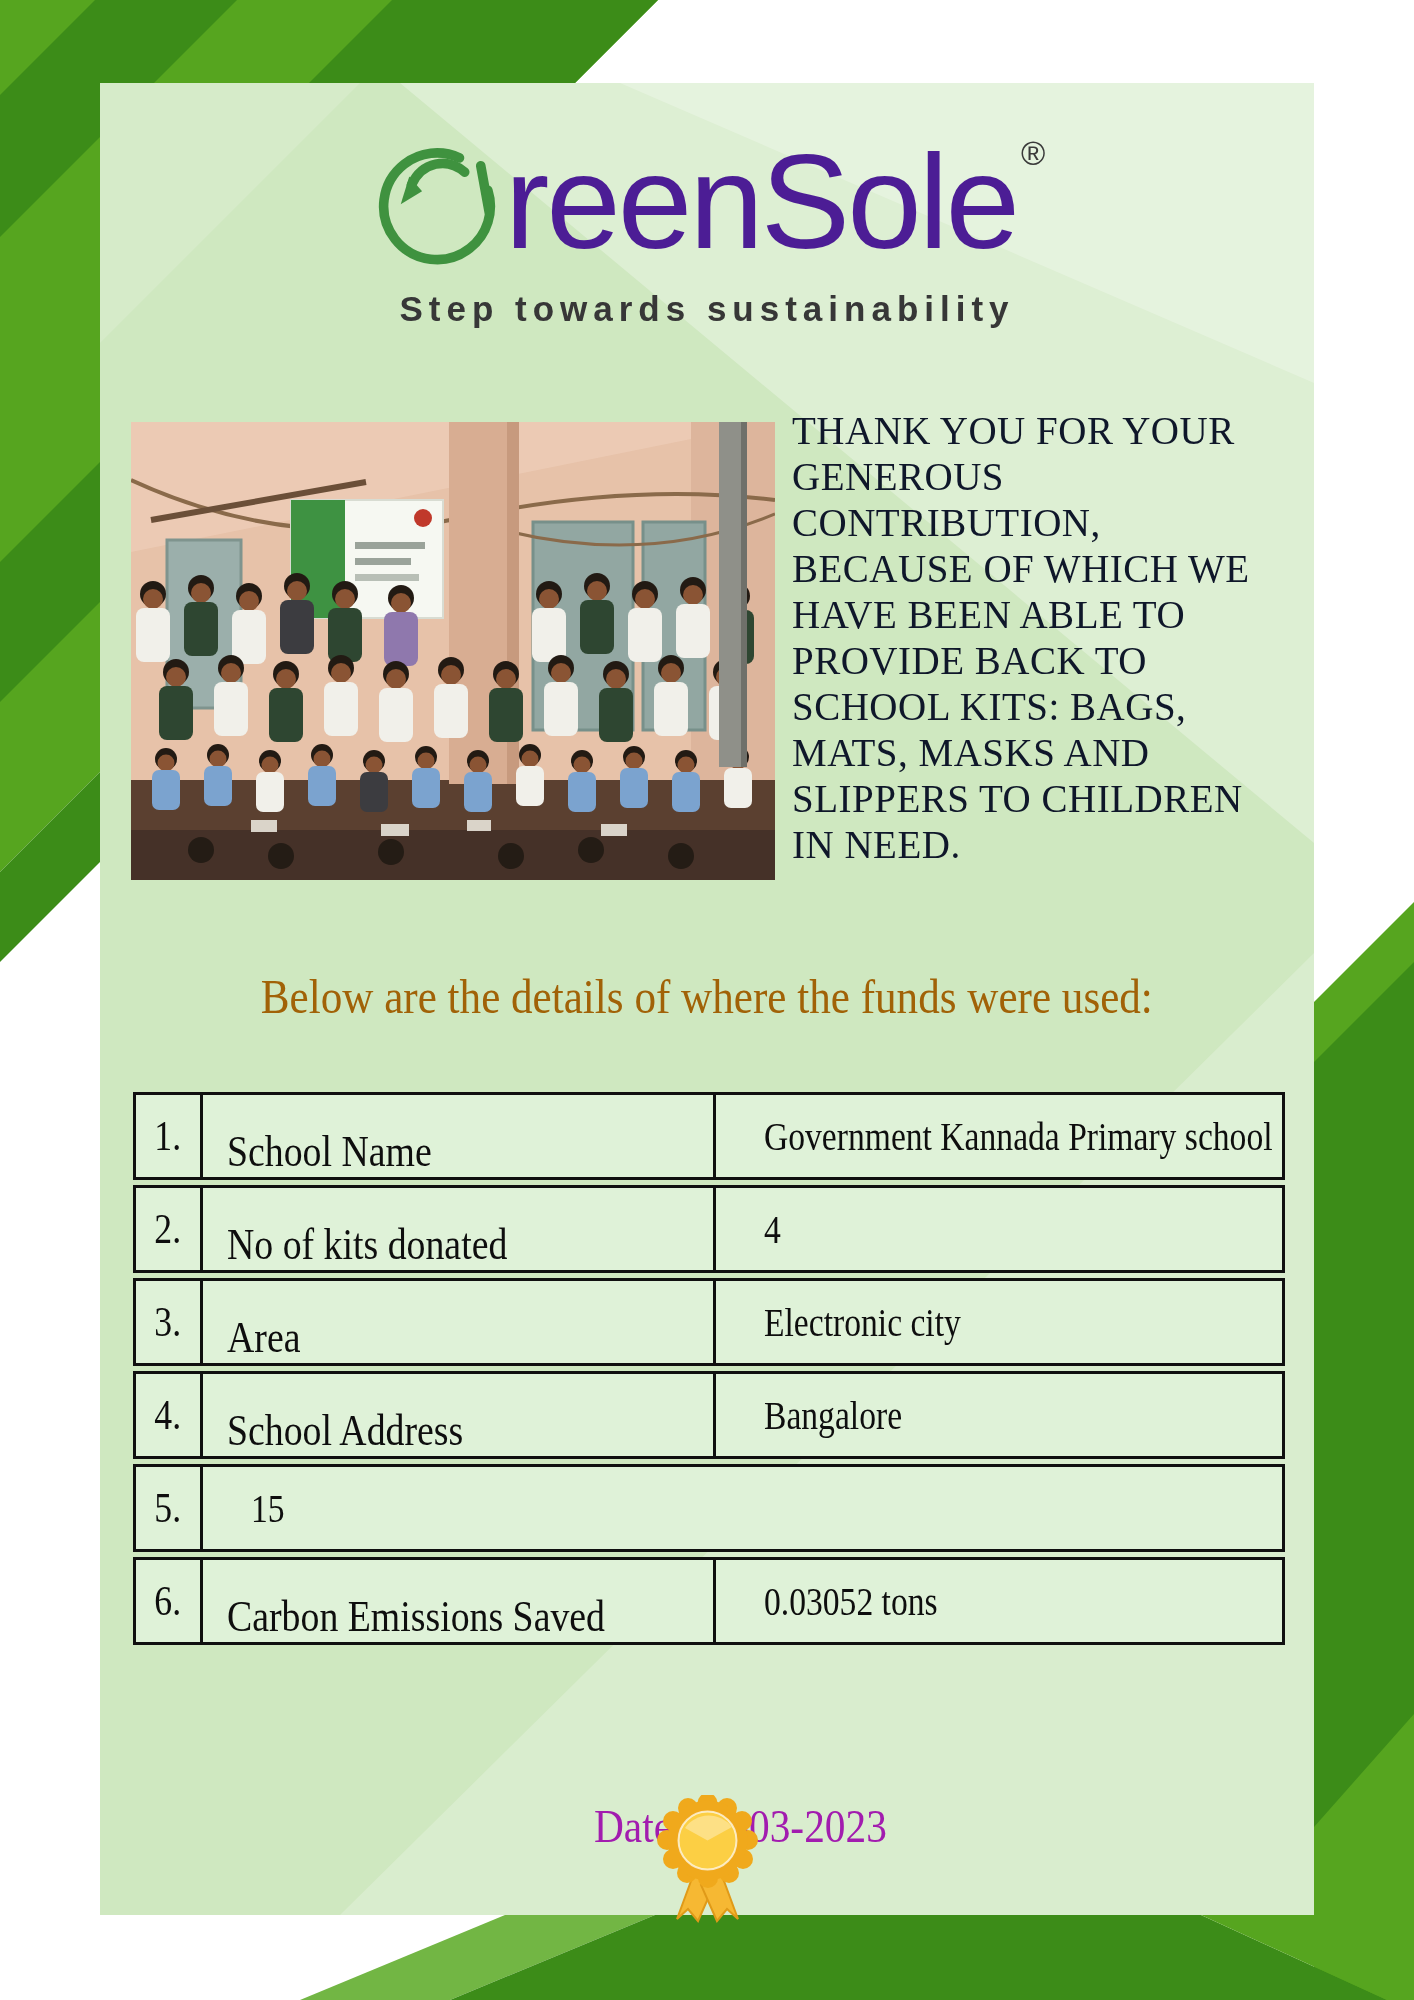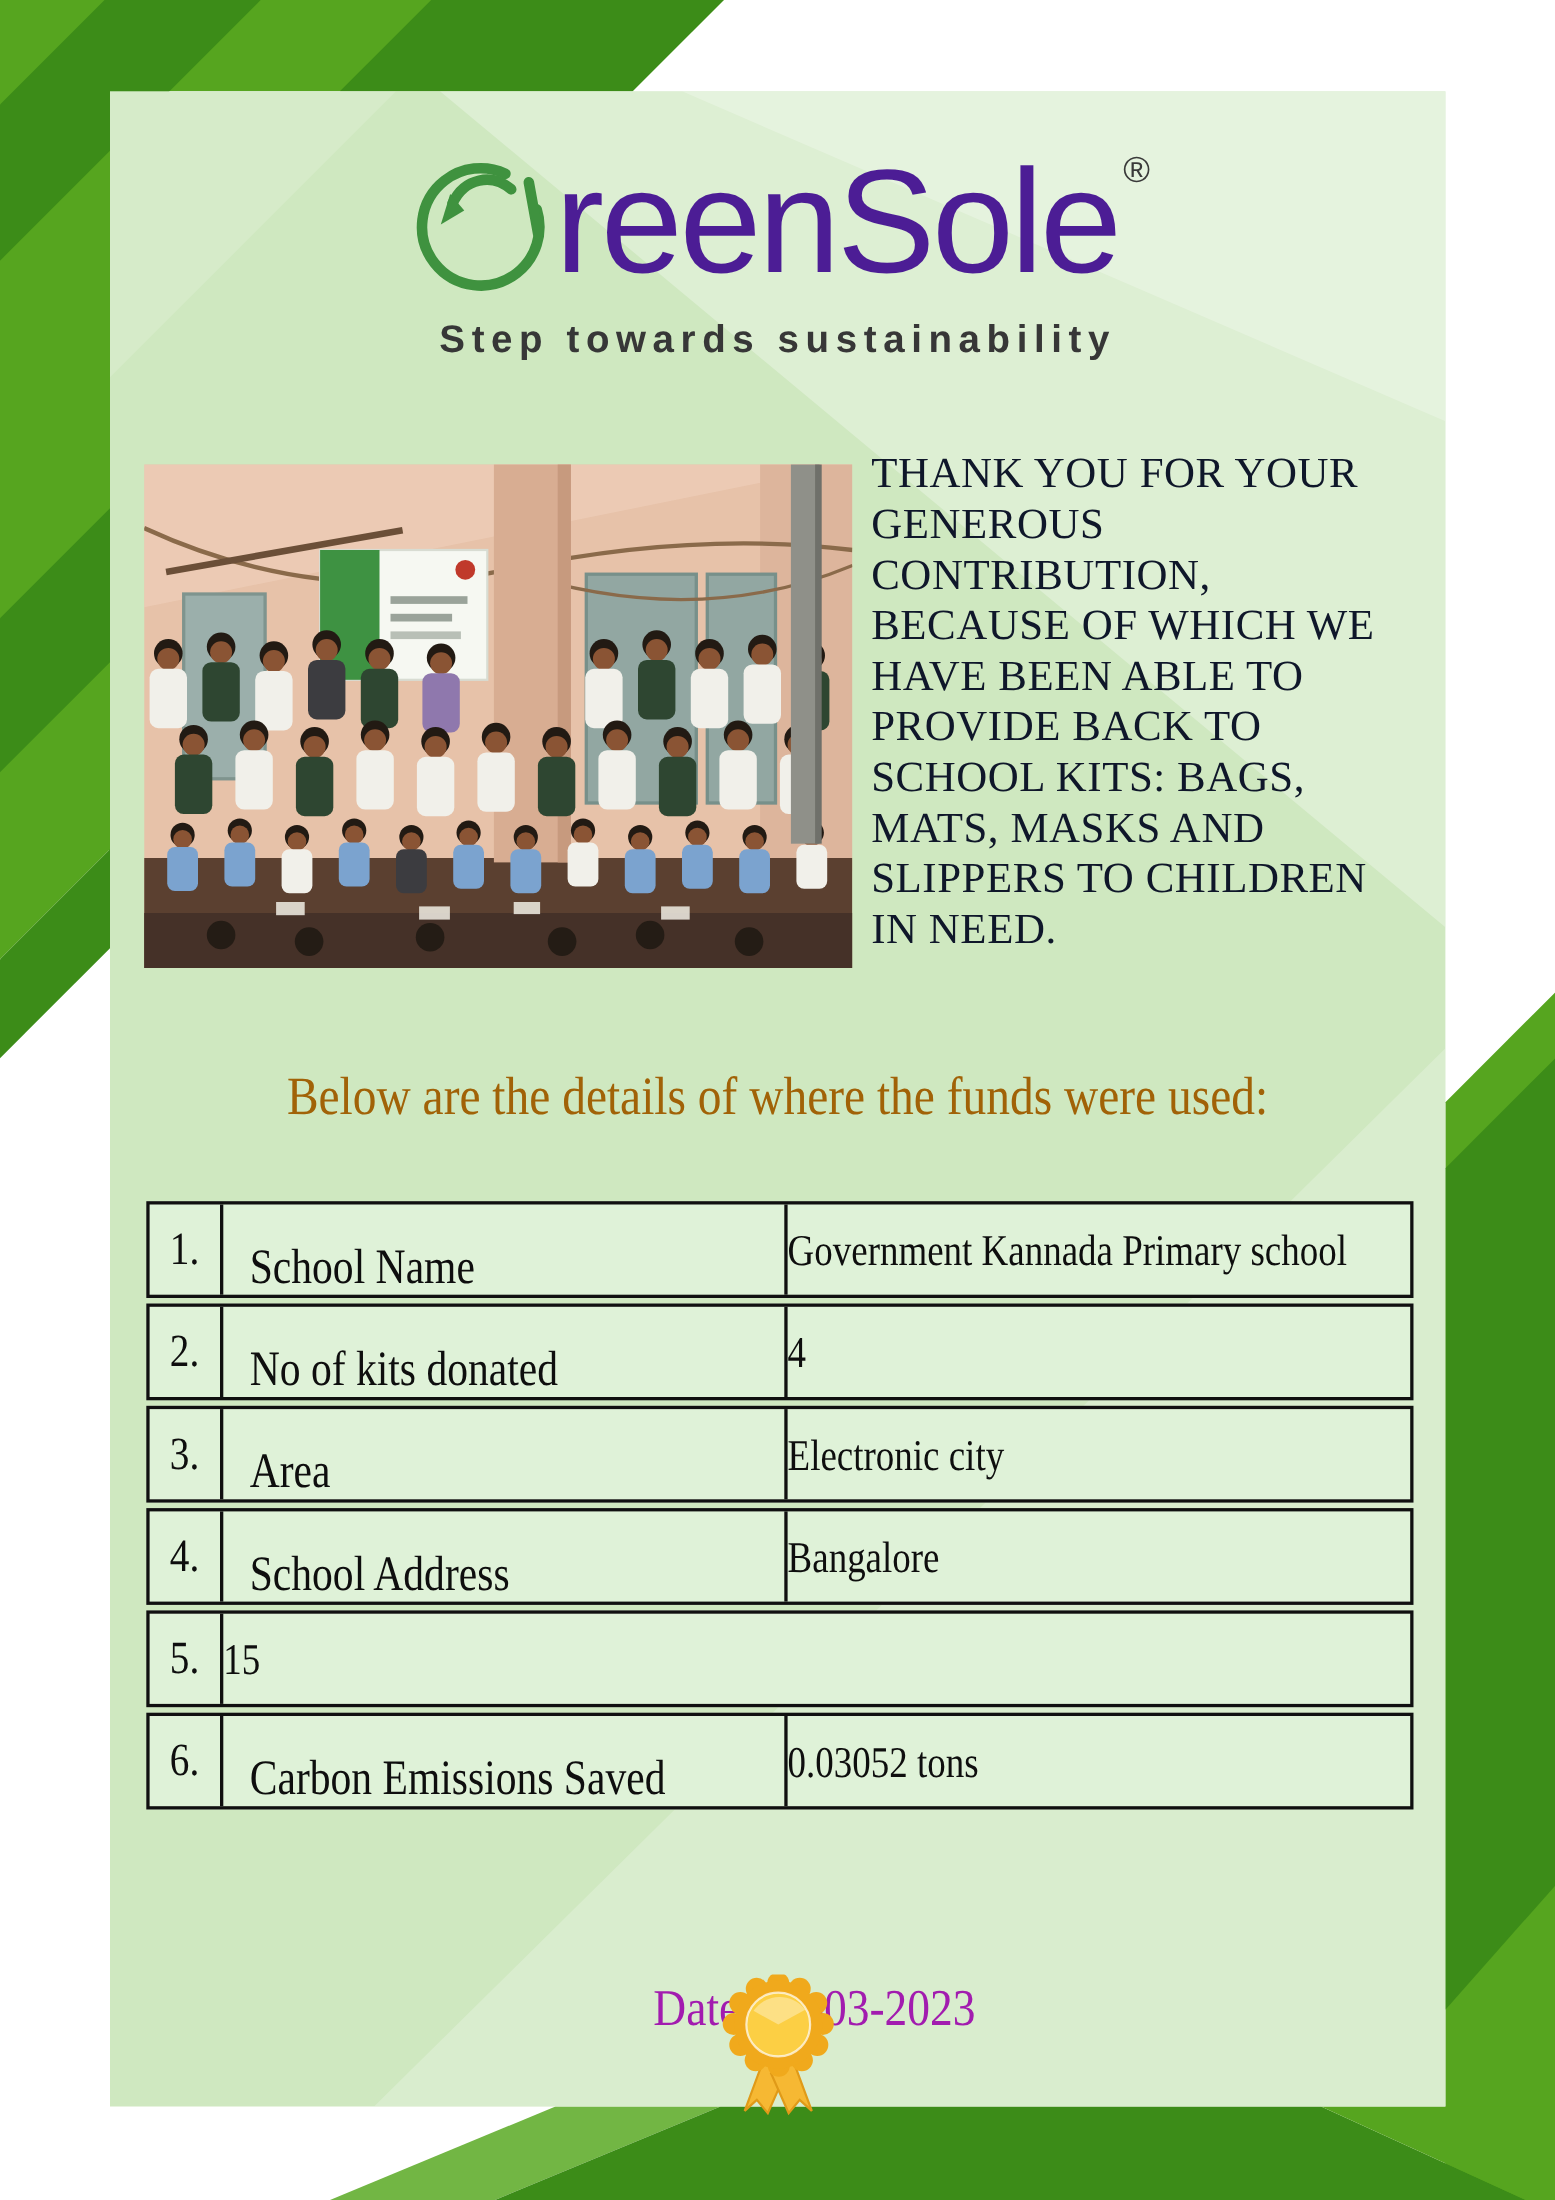--- a/index.html
+++ b/index.html
@@ -30,21 +30,21 @@
   
   .fund-heading{position:absolute;top:885px;left:0;width:100%;text-align:center;color:#a16207;}
   .fund-heading span{display:inline-block;font-size:49px;transform:scaleX(0.88);
                      transform-origin:center;white-space:nowrap;}
   .ftable{position:absolute;left:33px;top:1009px;width:1152px;}
   .trow{display:flex;height:88px;margin-bottom:5px;background:#dff2d8;
         border:3px solid #101010;box-sizing:border-box;}
   .cell{display:flex;align-items:center;box-sizing:border-box;overflow:visible;}
   .cell.num{flex:0 0 67px;border-right:3px solid #101010;justify-content:center;}
   .cell.lbl{flex:0 0 513px;border-right:3px solid #101010;padding-left:24px;align-items:flex-end;}
-  .cell.val{flex:1 1 auto;}
+  .cell.val{flex:1 1 auto;padding-left:12px;margin-left:36px;}
   .cell span{display:inline-block;white-space:nowrap;color:#0e0e0e;}
   .cell.num span{font-size:42px;transform:scaleX(0.85);transform-origin:center;}
   .cell.lbl span{font-size:45px;transform:scaleX(0.84);transform-origin:left center;}
   .cell.val span{font-size:40px;transform:scaleX(0.84);transform-origin:left center;}
 
   
   .dateline{position:absolute;top:1716px;left:0;width:100%;text-align:center;color:#a21caf;padding-left:33px;}
   .dateline span{display:inline-block;font-size:47px;transform:scaleX(0.88);
                  transform-origin:center;white-space:nowrap;}
   .medal{position:absolute;left:540px;top:1712px;width:135px;height:128px;}

